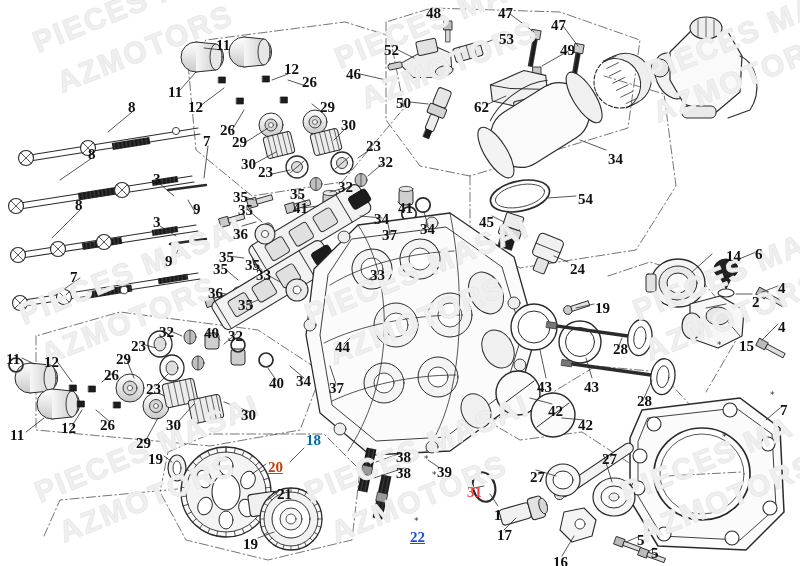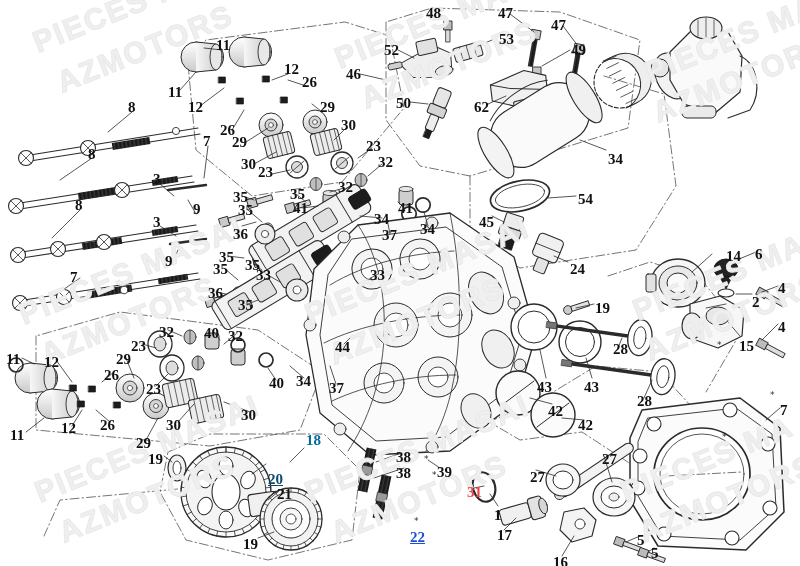--- a/index.html
+++ b/index.html
@@ -868,21 +868,21 @@
       <div class="wm" style="left: 616px; top: 478px; font-size: 30px; transform: rotate(-22deg); transform-origin: left top; color: rgb(239, 239, 239);">PIECES MA</div>
       <div class="wm" style="left: 634px; top: 518px; font-size: 30px; transform: rotate(-22deg); transform-origin: left top; color: rgb(239, 239, 239);">AZMOTORS</div>
     </div>
 
   <div id="callout-layer">
       <div class="callout" style="left: 426px; top: 6px; color: rgb(17, 17, 17);">48</div>
       <div class="callout" style="left: 498px; top: 6px; color: rgb(17, 17, 17);">47</div>
       <div class="callout" style="left: 551px; top: 18px; color: rgb(17, 17, 17);">47</div>
       <div class="callout" style="left: 499px; top: 32px; color: rgb(17, 17, 17);">53</div>
       <div class="callout" style="left: 384px; top: 43px; color: rgb(17, 17, 17);">52</div>
-      <div class="callout" style="left: 560px; top: 43px; color: rgb(17, 17, 17); margin-left: 11px;">49</div>
+      <div class="callout" style="left: 560px; top: 43px; color: rgb(17, 17, 17);">49</div>
       <div class="callout" style="left: 346px; top: 67px; color: rgb(17, 17, 17);">46</div>
       <div class="callout" style="left: 396px; top: 96px; color: rgb(17, 17, 17);">50</div>
       <div class="callout" style="left: 474px; top: 100px; color: rgb(17, 17, 17);">62</div>
       <div class="callout" style="left: 608px; top: 152px; color: rgb(17, 17, 17);">34</div>
       <div class="callout" style="left: 578px; top: 192px; color: rgb(17, 17, 17);">54</div>
       <div class="callout" style="left: 479px; top: 215px; color: rgb(17, 17, 17);">45</div>
       <div class="callout" style="left: 570px; top: 262px; color: rgb(17, 17, 17);">24</div>
       <div class="callout" style="left: 595px; top: 301px; color: rgb(17, 17, 17);">19</div>
       <div class="callout" style="left: 700px; top: 249px; color: rgb(17, 17, 17); margin-left: 26px;">14</div>
       <div class="callout" style="left: 755px; top: 247px; color: rgb(17, 17, 17);">6</div>
@@ -961,19 +961,19 @@
       <div class="callout" style="left: 136px; top: 436px; color: rgb(17, 17, 17);">29</div>
       <div class="callout" style="left: 241px; top: 408px; color: rgb(17, 17, 17);">30</div>
       <div class="callout" style="left: 166px; top: 418px; color: rgb(17, 17, 17);">30</div>
       <div class="callout" style="left: 104px; top: 368px; color: rgb(17, 17, 17);">26</div>
       <div class="callout" style="left: 100px; top: 418px; color: rgb(17, 17, 17);">26</div>
       <div class="callout" style="left: 6px; top: 352px; color: rgb(17, 17, 17);">11</div>
       <div class="callout" style="left: 10px; top: 428px; color: rgb(17, 17, 17);">11</div>
       <div class="callout" style="left: 44px; top: 355px; color: rgb(17, 17, 17);">12</div>
       <div class="callout" style="left: 61px; top: 421px; color: rgb(17, 17, 17);">12</div>
       <div class="callout" style="left: 148px; top: 452px; color: rgb(17, 17, 17);">19</div>
-      <div class="callout" style="left: 268px; top: 472px; color: #0c4a6e; text-decoration: underline;">20</div>
+      <div class="callout" style="left: 268px; top: 460px; color: #c2410c; text-decoration: underline;">20</div>
       <div class="callout" style="left: 306px; top: 433px; color: #0369a1;">18</div>
       <div class="callout" style="left: 277px; top: 487px; color: rgb(17, 17, 17);">21</div>
       <div class="callout" style="left: 243px; top: 537px; color: rgb(17, 17, 17);">19</div>
     </div>
 
 </div>
 
 </body></html>

